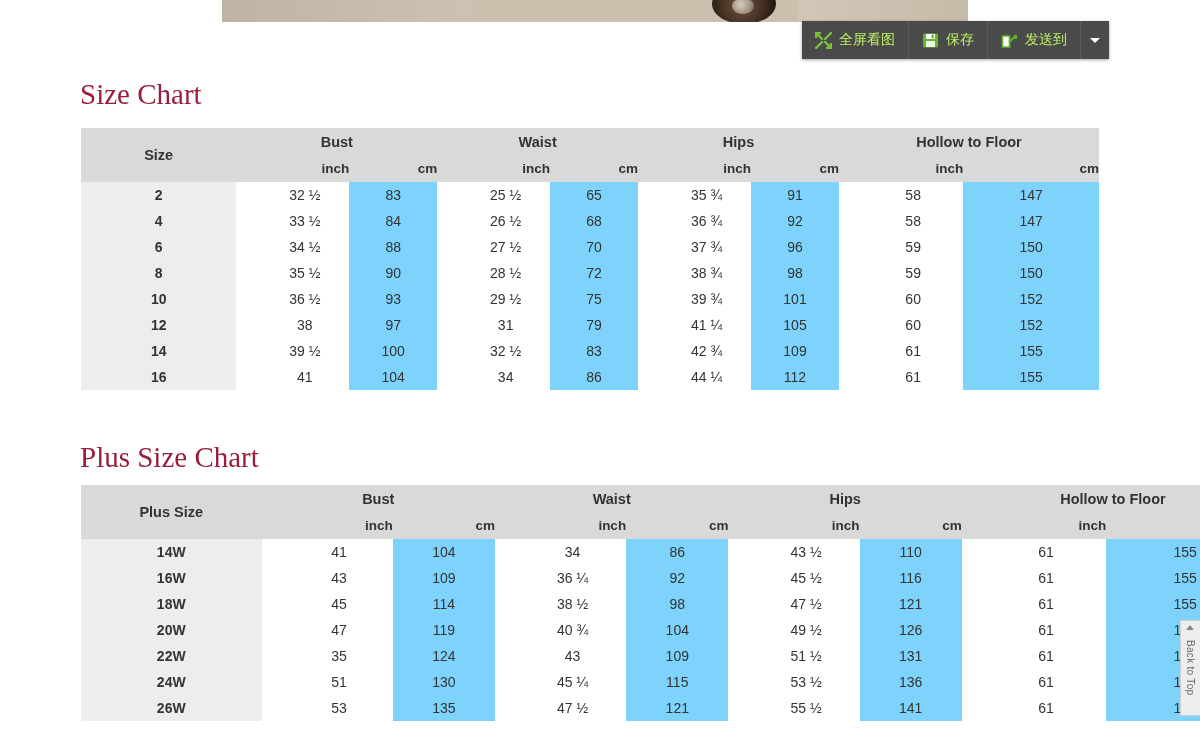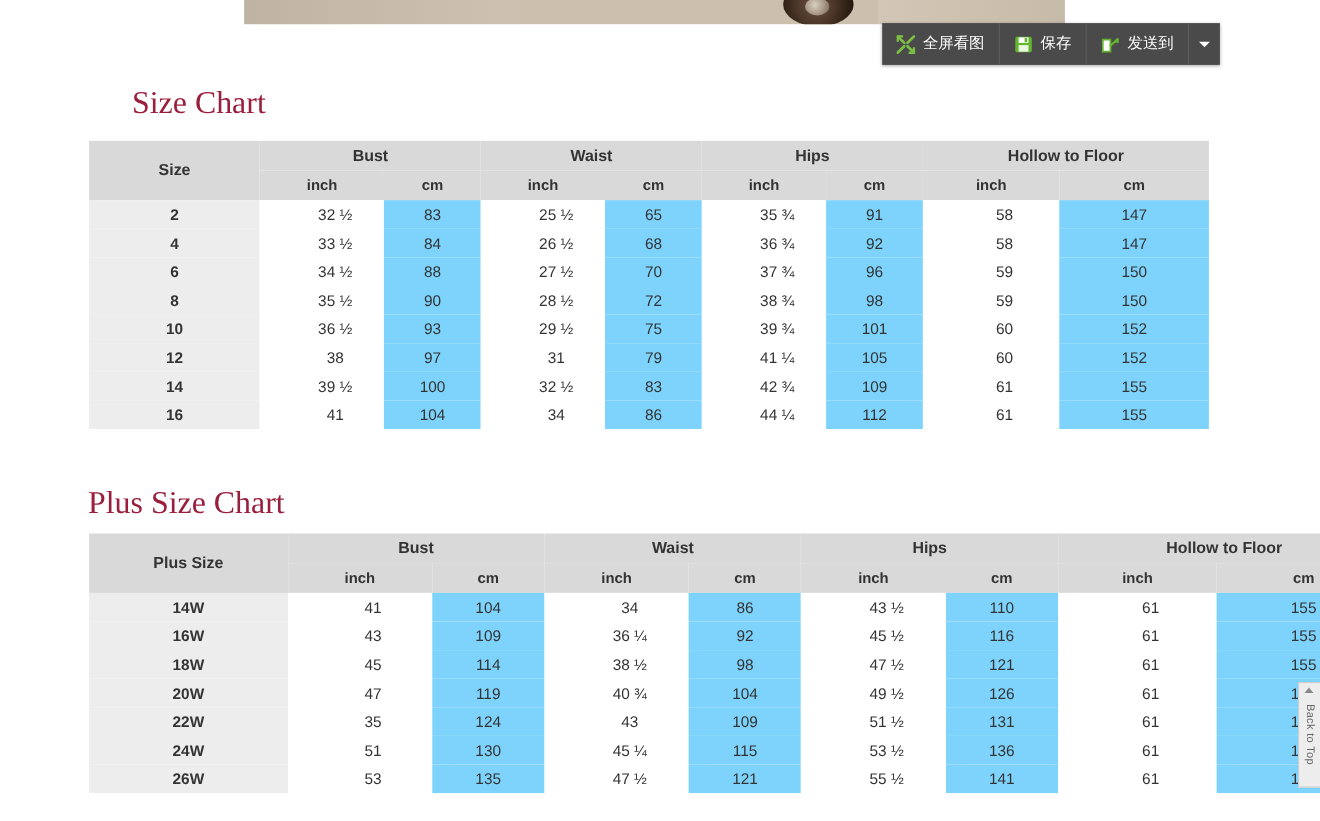--- a/index.html
+++ b/index.html
@@ -62,21 +62,21 @@
 
   
   .toolbar {
     position: absolute;
     left: 802px;
     top: 21px;
     height: 38px;
     display: flex;
     align-items: stretch;
     background: #4a4a4a;
-    color: #ffffff;
+    color: #bef264;
     font-size: 14px;
     box-shadow: 0 1px 3px rgba(0,0,0,.35);
   }
   .tb-btn {
     display: flex;
     align-items: center;
     gap: 7px;
     padding: 0 13px;
     cursor: pointer;
     border-right: 1px solid #5d5d5d;
@@ -106,21 +106,21 @@
 
   
   .heading {
     position: absolute;
     left: 80px;
     color: #9a1f3c;
     font-family: "Liberation Serif", serif;
     font-weight: normal;
     margin: 0;
   }
-  #size-chart-heading { top: 78px; font-size: 29px; margin-left: 40px; }
+  #size-chart-heading { top: 78px; font-size: 29px; }
   #plus-size-chart-heading { top: 441px; font-size: 29px; }
 
   
   table {
     position: absolute;
     border-collapse: collapse;
     font-size: 14px;
     color: #333;
   }
   #size-chart-table { left: 81px; top: 128px; width: 1018px; }
@@ -133,20 +133,21 @@
     font-weight: normal;
   }
   thead th {
     background: #d9d9d9;
     font-weight: bold;
     font-size: 14.5px;
     height: 27px;
   }
   thead tr.sub th {
     font-size: 13.5px;
+    text-align: right;
   }
   td.sizecol {
     background: #ededed;
     font-weight: bold;
   }
   td.alt {
     background: #7dd3fc;
   }
   td.plain {
     background: #ffffff;

